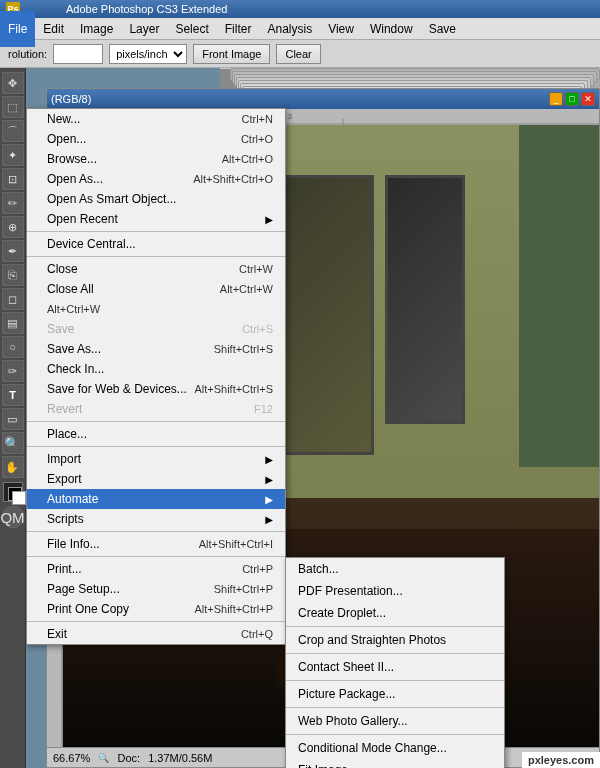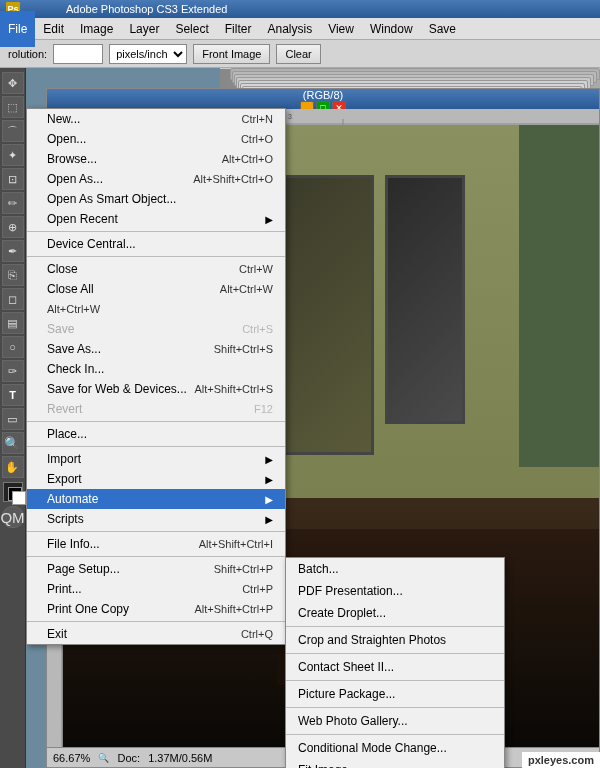--- a/index.html
+++ b/index.html
@@ -140,21 +140,20 @@
     }
     .doc-title-bar {
       background: linear-gradient(to bottom, #4a7ab5, #2a5a95);
       height: 20px;
       display: flex;
       align-items: center;
       justify-content: space-between;
       padding: 0 4px;
       color: white;
       font-size: 11px;
-      flex-direction: column;
     }
     .doc-title-controls {
       display: flex;
       gap: 2px;
     }
     .win-btn {
       width: 14px;
       height: 14px;
       border: 1px solid #666;
       border-radius: 2px;
@@ -554,26 +553,26 @@
         <span>Scripts</span>
           <span class="submenu-arrow">▶</span>
       </div>
       <div class="file-menu-separator"></div>
       <div class="file-menu-item">
         <span>File Info...</span>
           <span class="shortcut">Alt+Shift+Ctrl+I</span>
       </div>
       <div class="file-menu-separator"></div>
       <div class="file-menu-item">
+        <span>Print...</span>
+          <span class="shortcut">Ctrl+P</span>
+      </div>
+      <div class="file-menu-item">
         <span>Page Setup...</span>
           <span class="shortcut">Shift+Ctrl+P</span>
-      </div>
-      <div class="file-menu-item">
-        <span>Print...</span>
-          <span class="shortcut">Ctrl+P</span>
       </div>
       <div class="file-menu-item">
         <span>Print One Copy</span>
           <span class="shortcut">Alt+Shift+Ctrl+P</span>
       </div>
       <div class="file-menu-separator"></div>
       <div class="file-menu-item">
         <span>Exit</span>
           <span class="shortcut">Ctrl+Q</span>
       </div>

